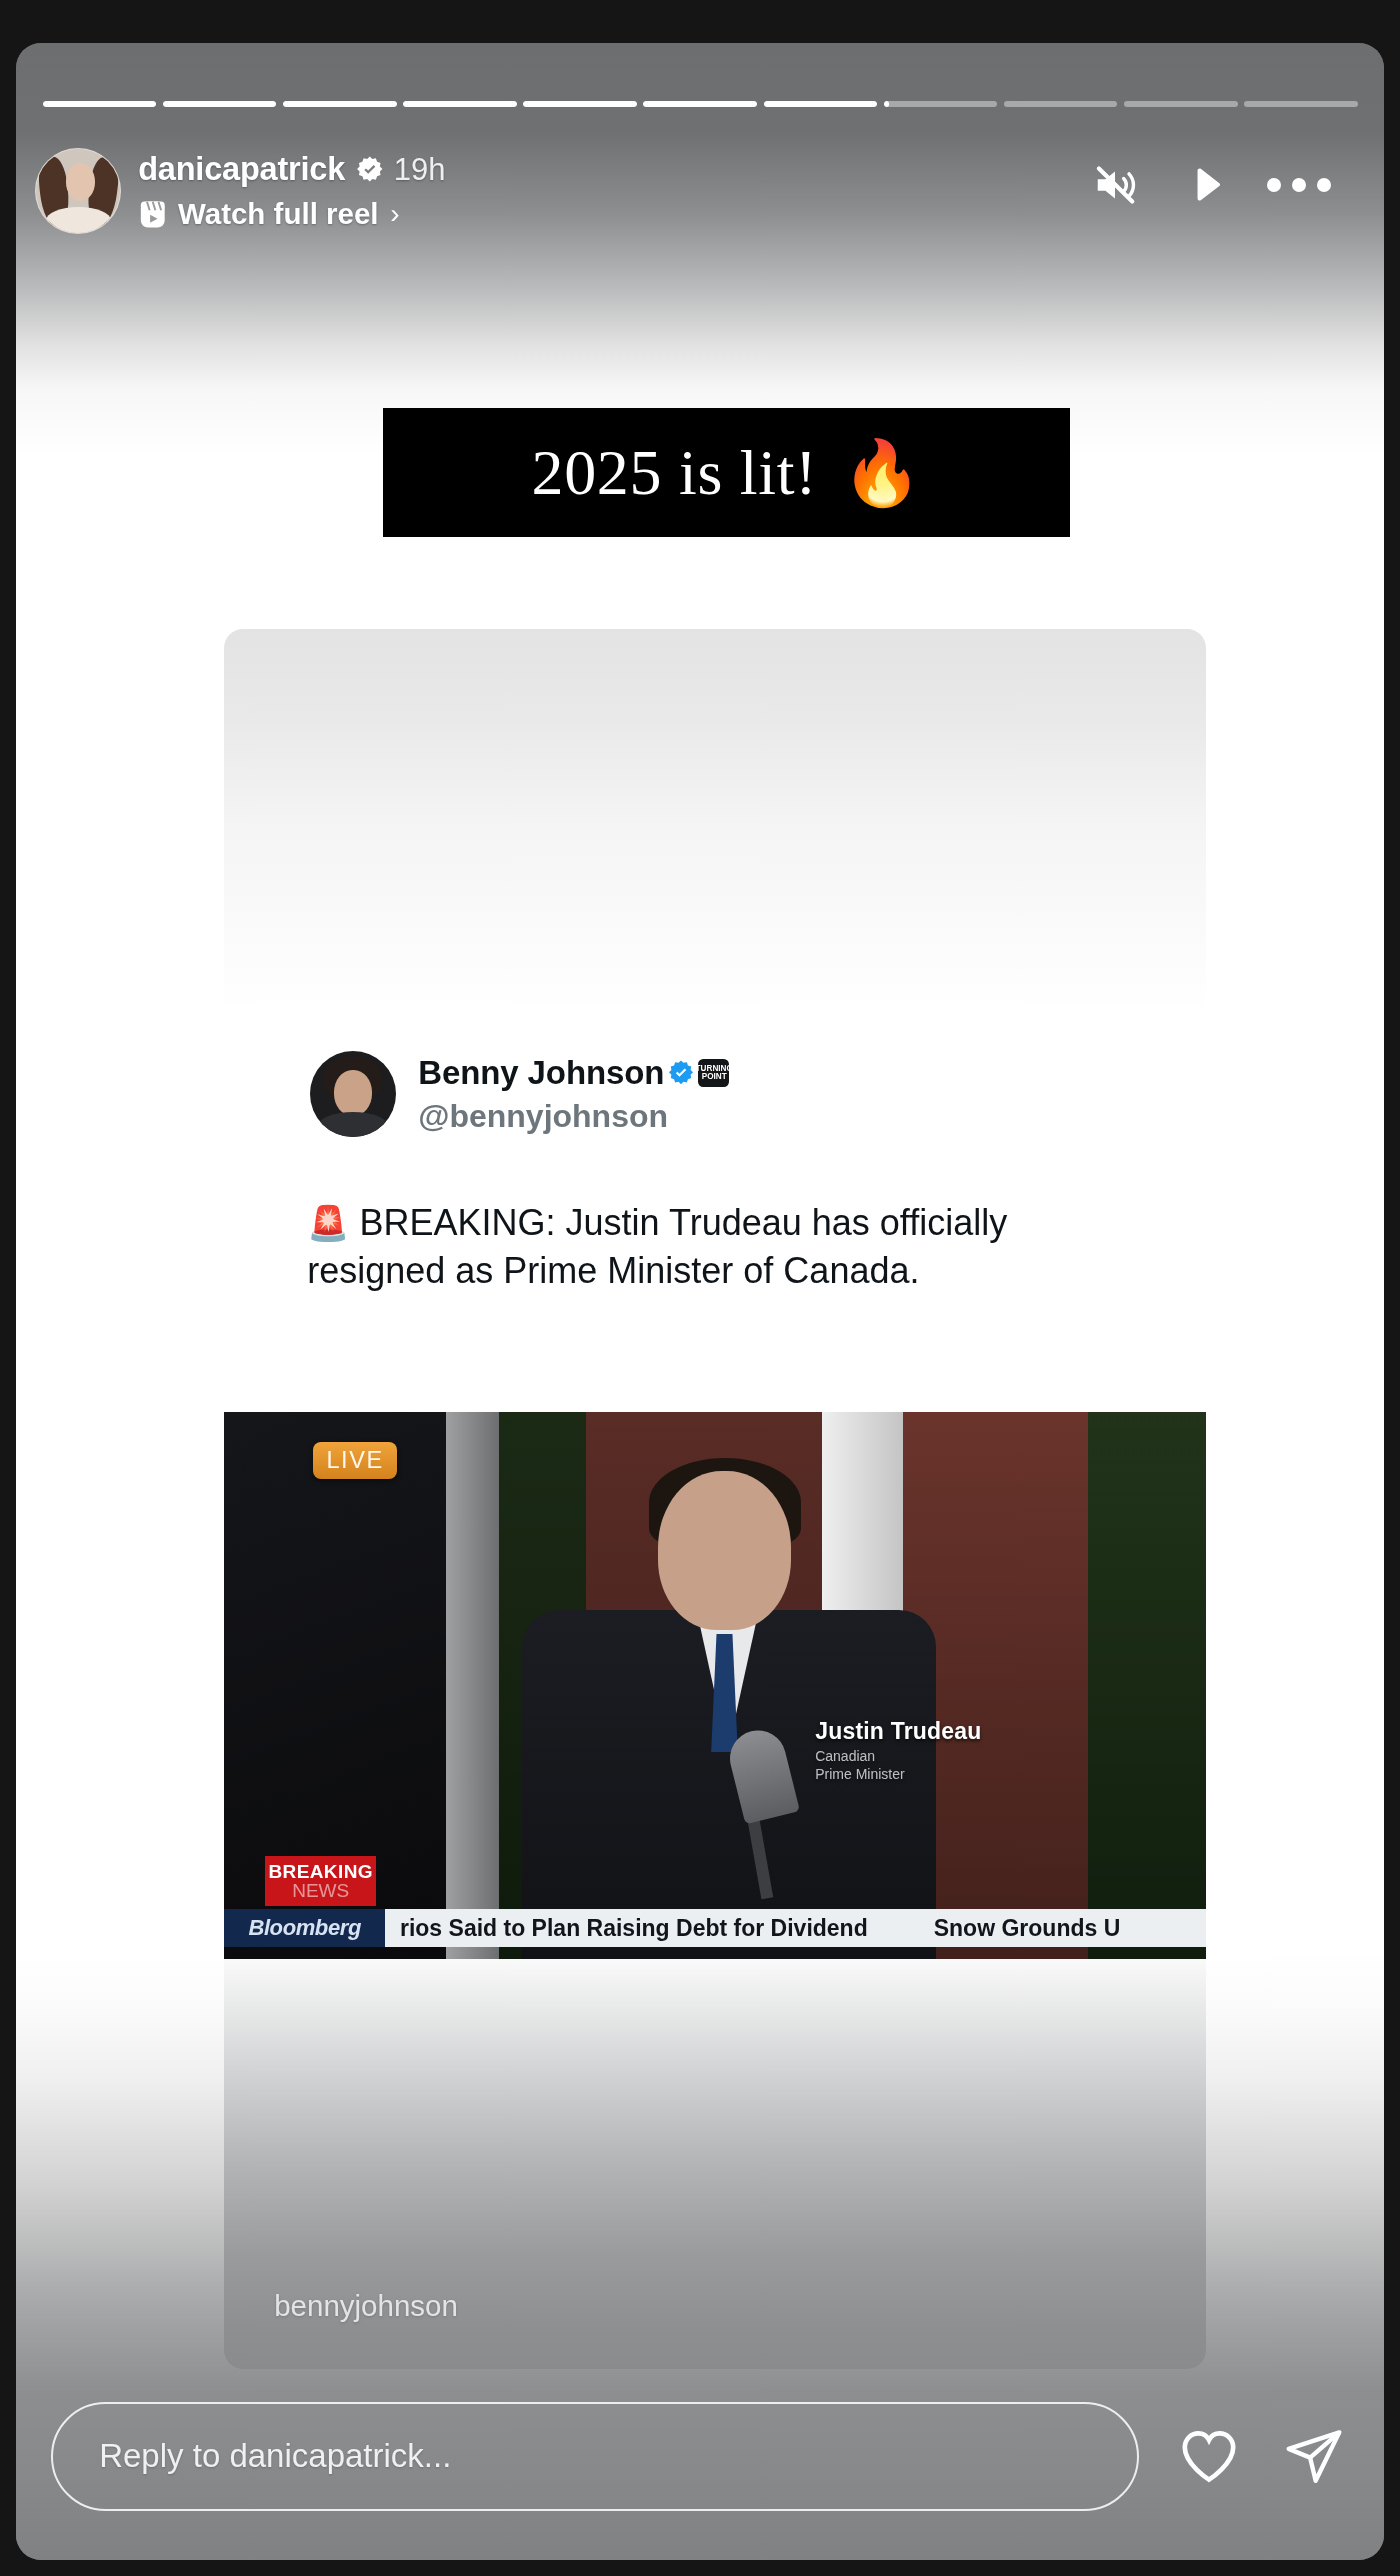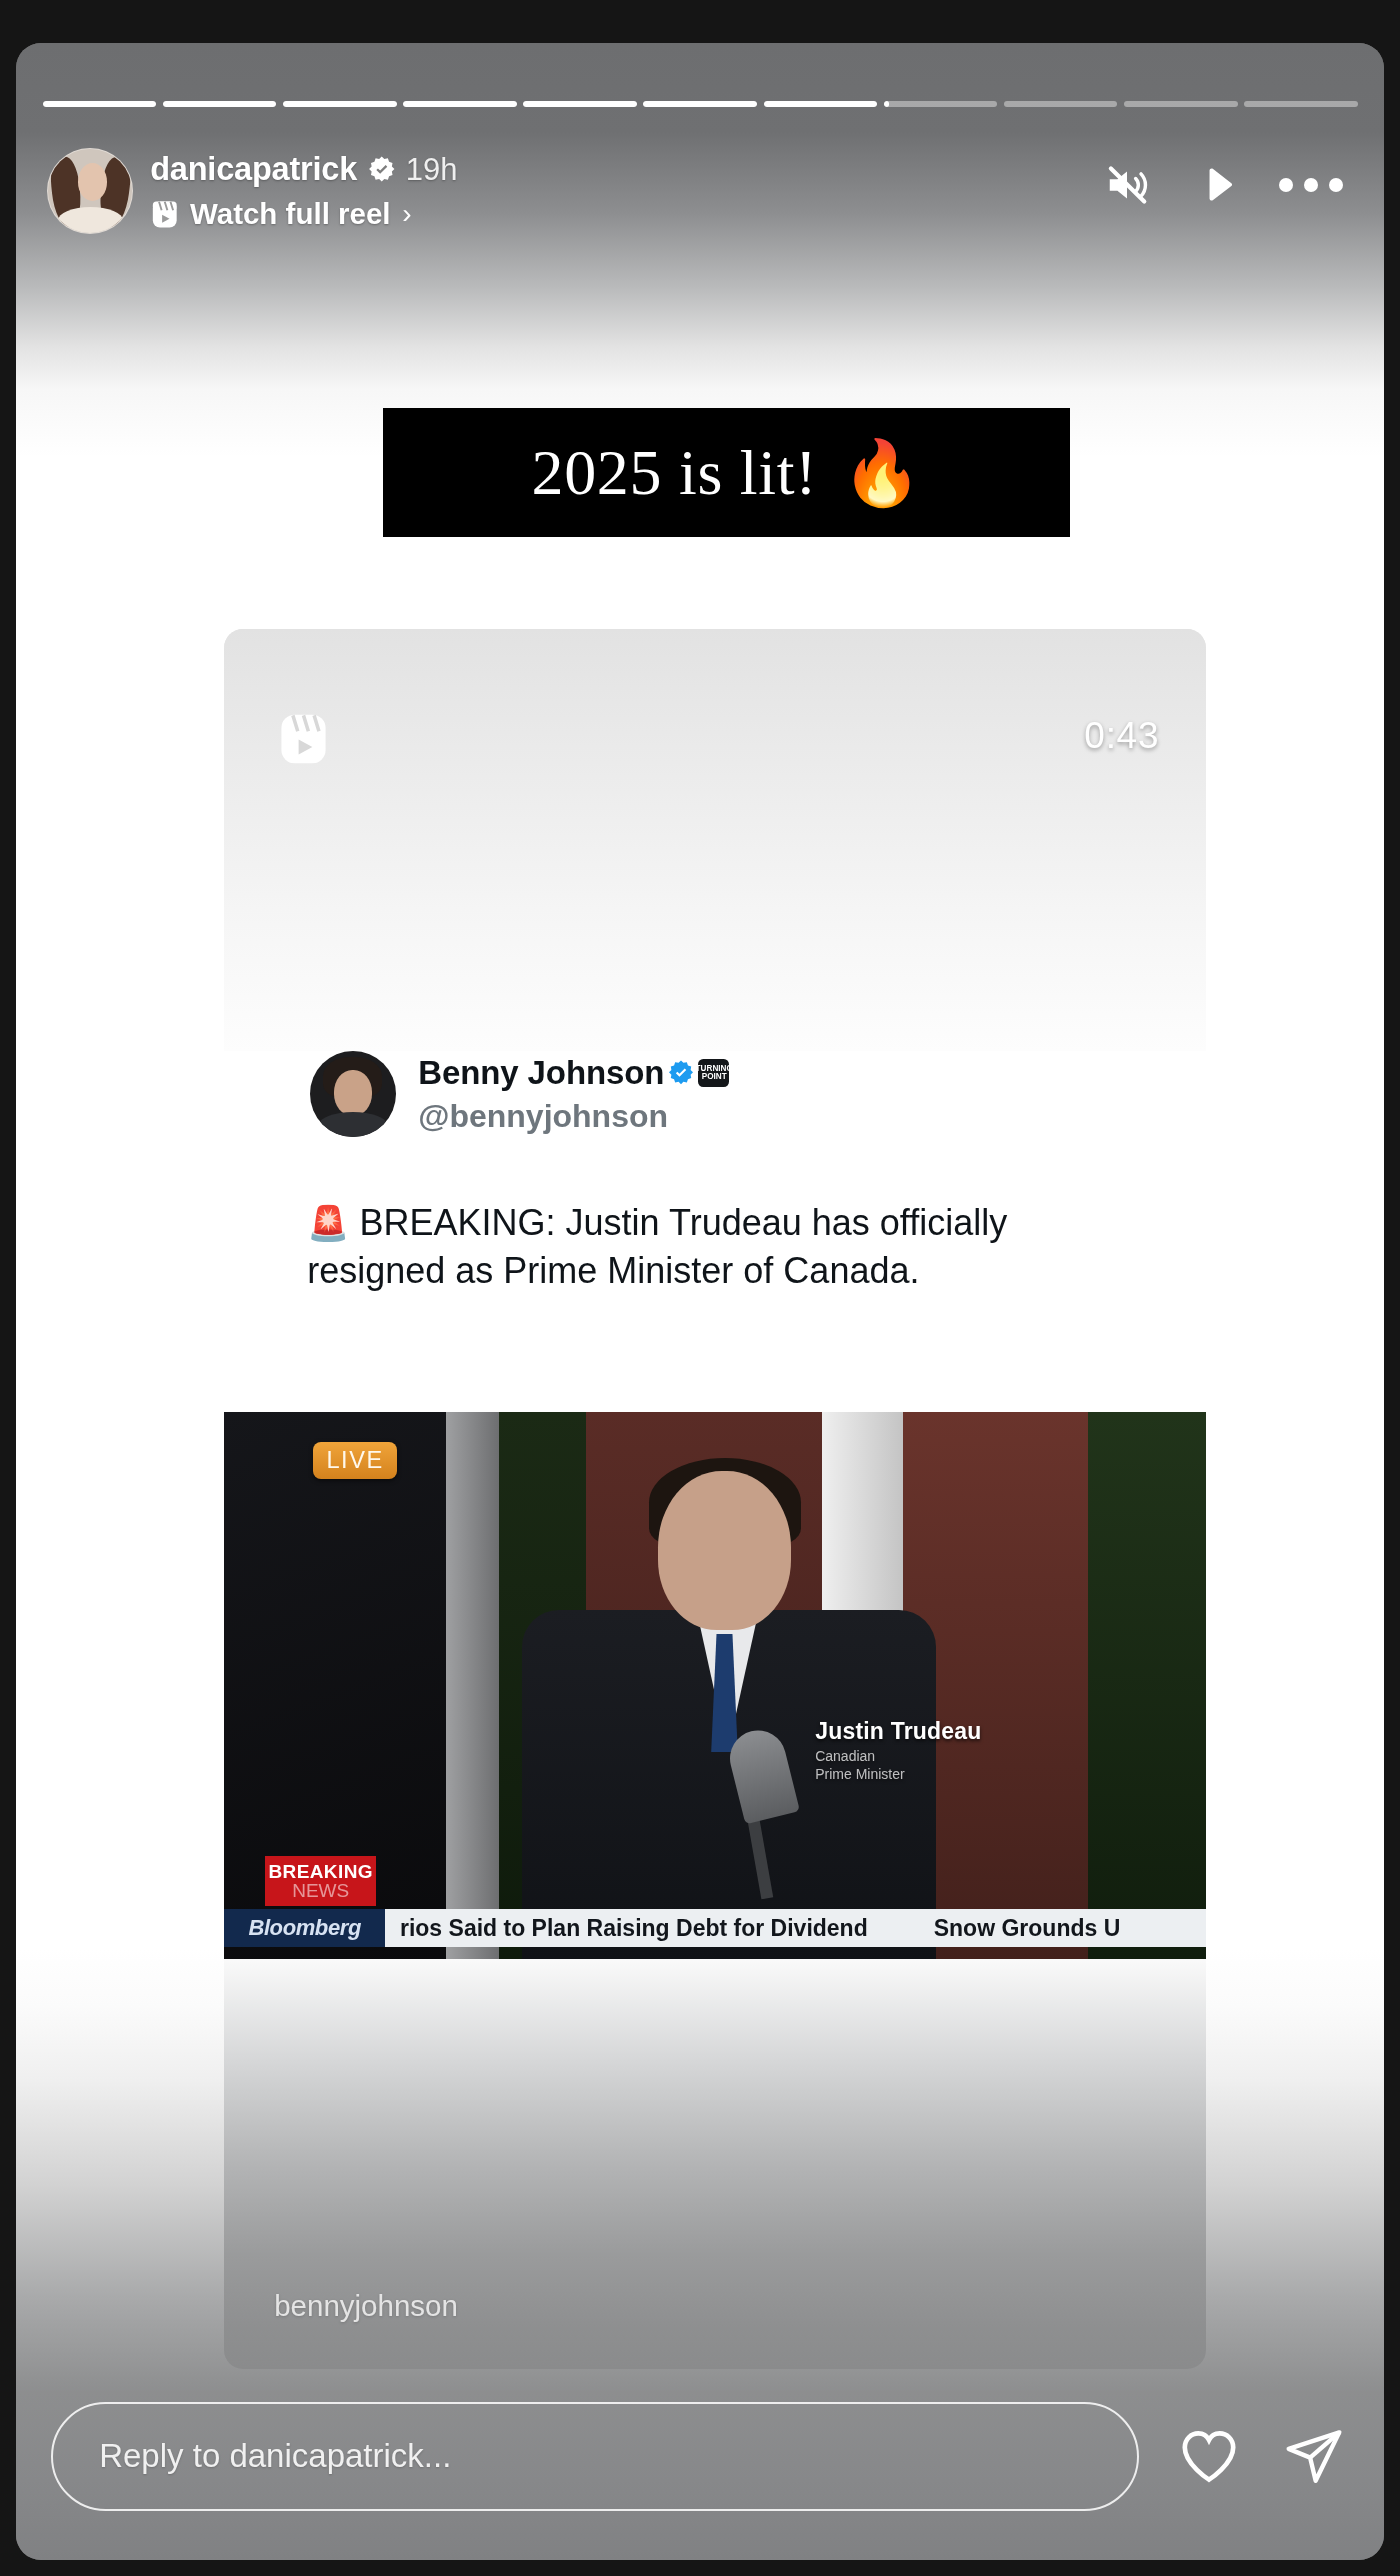--- a/index.html
+++ b/index.html
@@ -67,21 +67,21 @@
   }
   .seg .fill {
     position:absolute; left:0; top:0; bottom:0;
     background:#ffffff;
     border-radius:4.4px;
   }
 
   
   #story-header {
     position:absolute;
-    left:25px; top:95px;
+    left:13px; top:95px;
     width:1322px; height:111px;
   }
   #avatar {
     position:absolute; left:5.9px; top:10.3px;
     width:86px; height:86px;
     border-radius:50%;
     overflow:hidden;
     background:#cfc6bd;
     border:1.5px solid rgba(255,255,255,0.35);
   }
@@ -496,30 +496,20 @@
       </div>
     </div>
 
     <div id="lit-banner">
       <span id="lit-text">2025 is lit!</span>
       <span id="lit-fire">🔥</span>
     </div>
 
     <div id="post-card">
 
-      <div id="reel-preview">
-        <span id="reel-preview-icon">
-          <svg width="53" height="62" viewBox="0 0 24 26">
-            <rect x="2" y="2" width="20" height="22" rx="6" fill="#ffffff"></rect>
-            <path d="M7.2 2.3 L9.4 9.5 M12 2.3 L14.2 9.5 M16.8 2.3 L19 9.5" stroke="#d8d8d8" stroke-width="1.6"></path>
-            <path d="M9.8 13.2 L16 16.6 L9.8 20z" fill="#d8d8d8"></path>
-          </svg>
-        </span>
-        <span id="reel-duration">0:43</span>
-      </div>
 
       <div id="tweet">
         <div id="tweet-head">
           <div id="tweet-avatar">
             <div class="t-hair"></div>
             <div class="t-face"></div>
             <div class="t-body"></div>
           </div>
           <div id="tweet-names">
             <div id="tweet-name-row">

